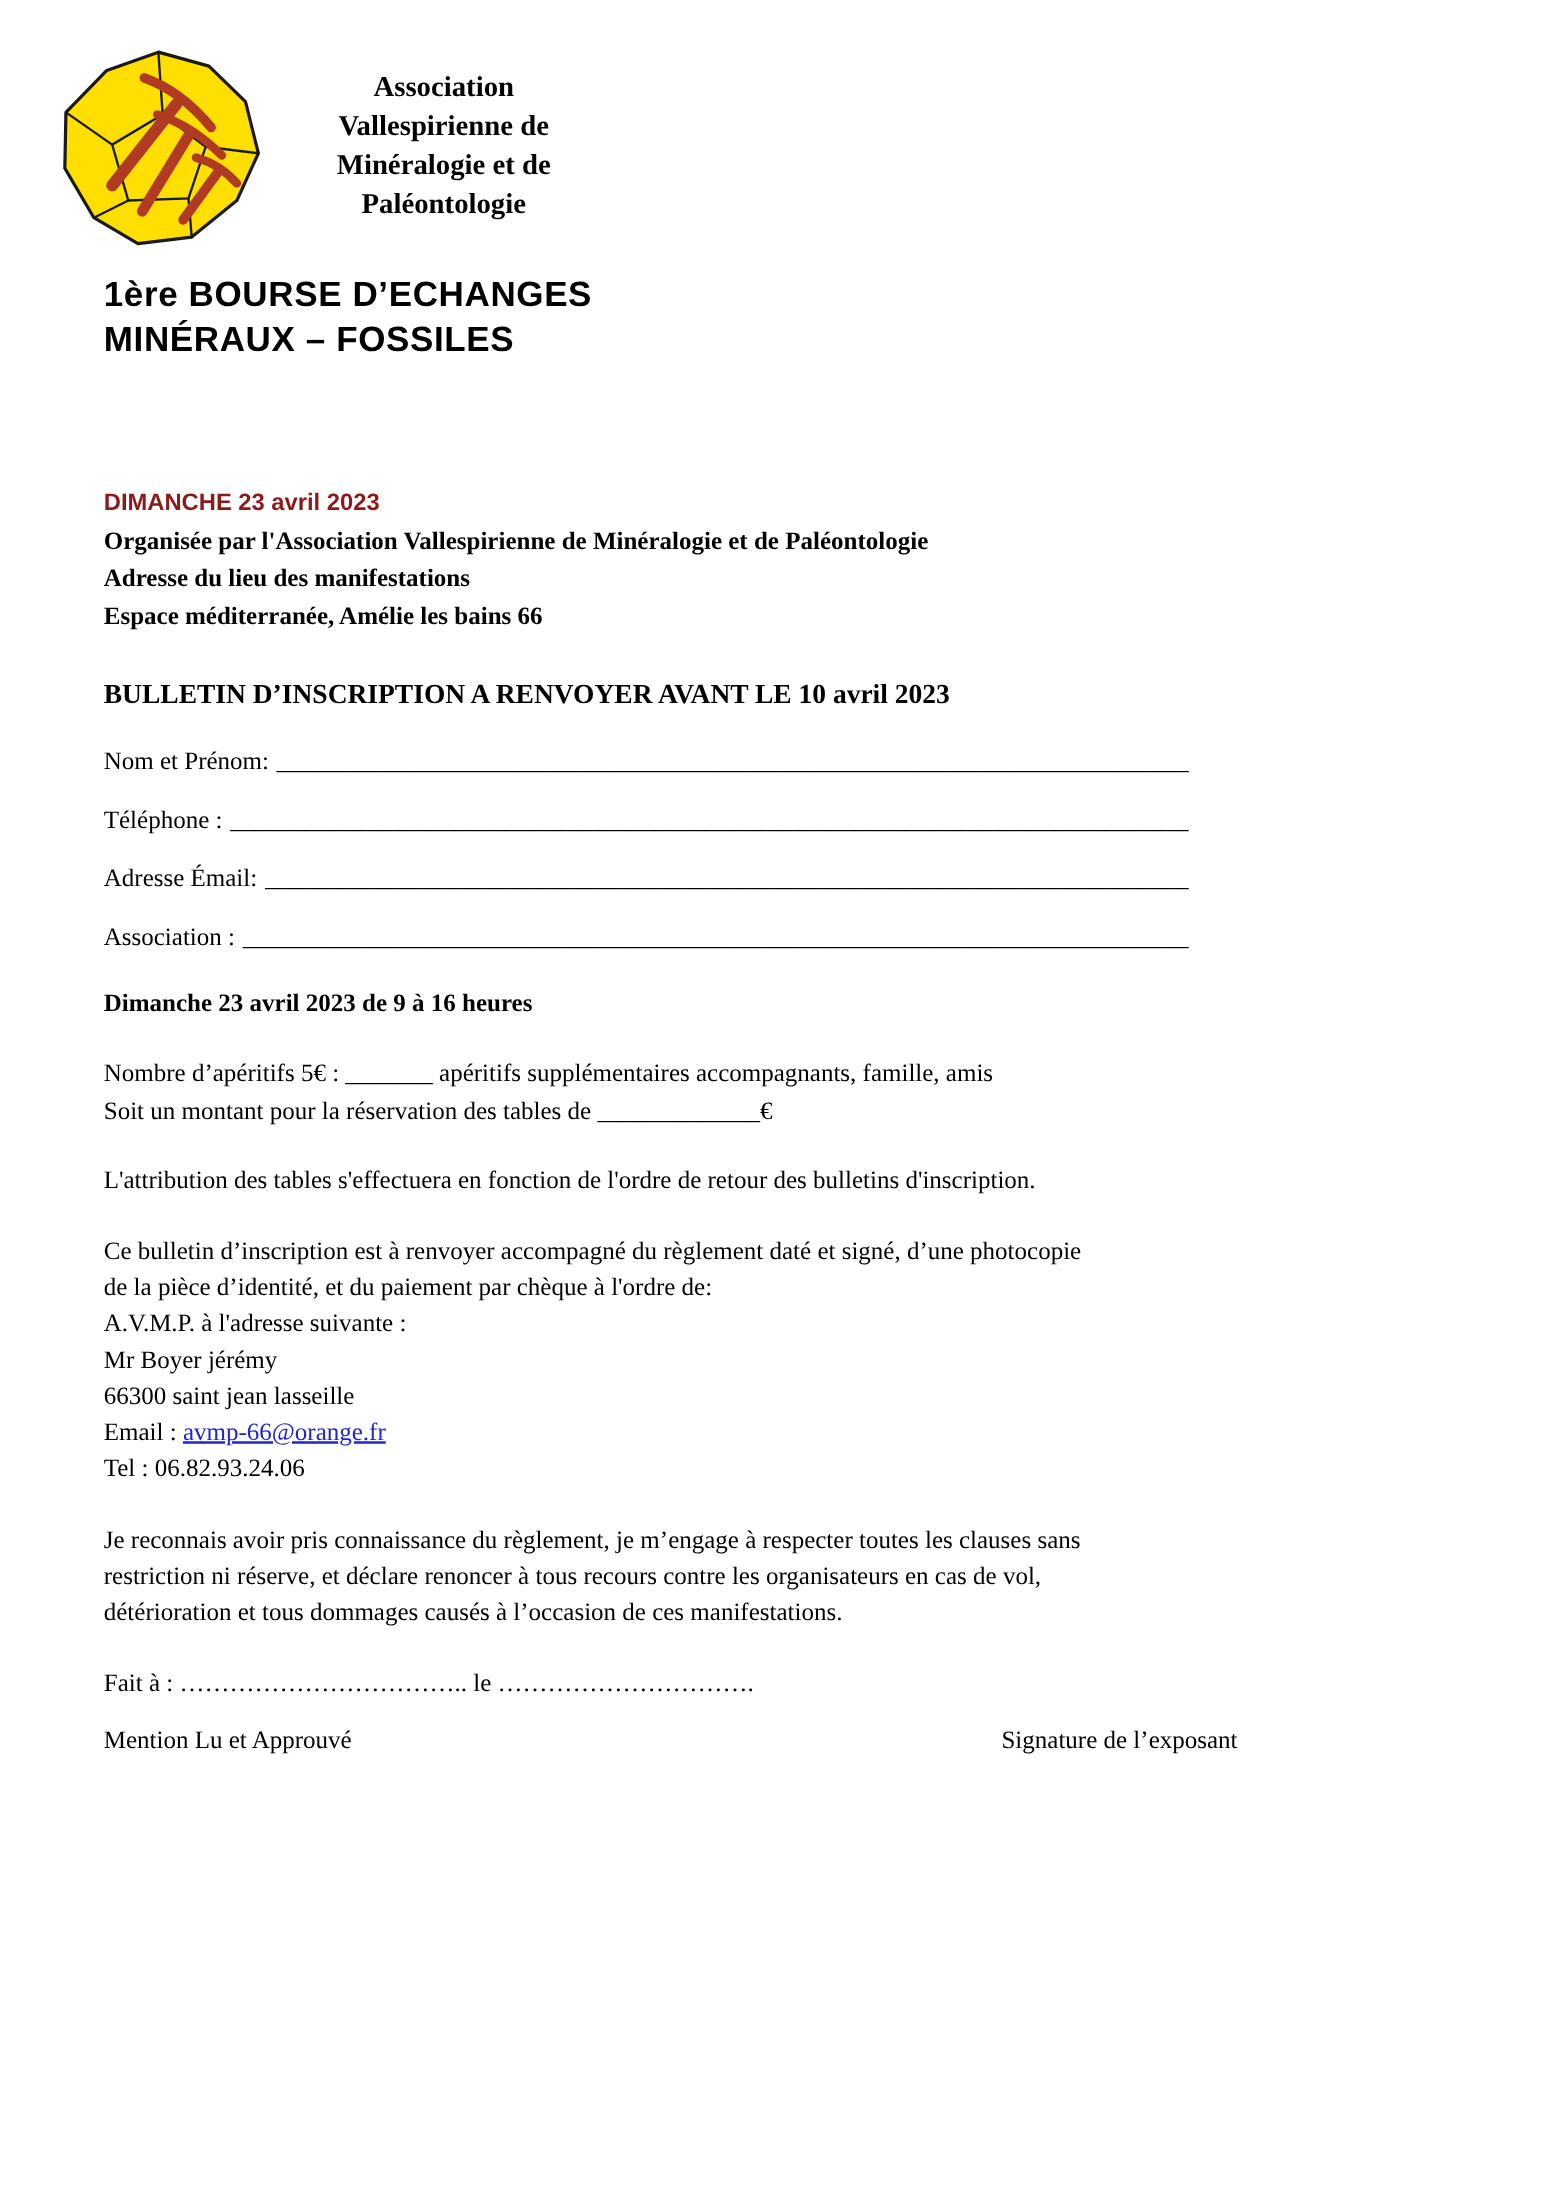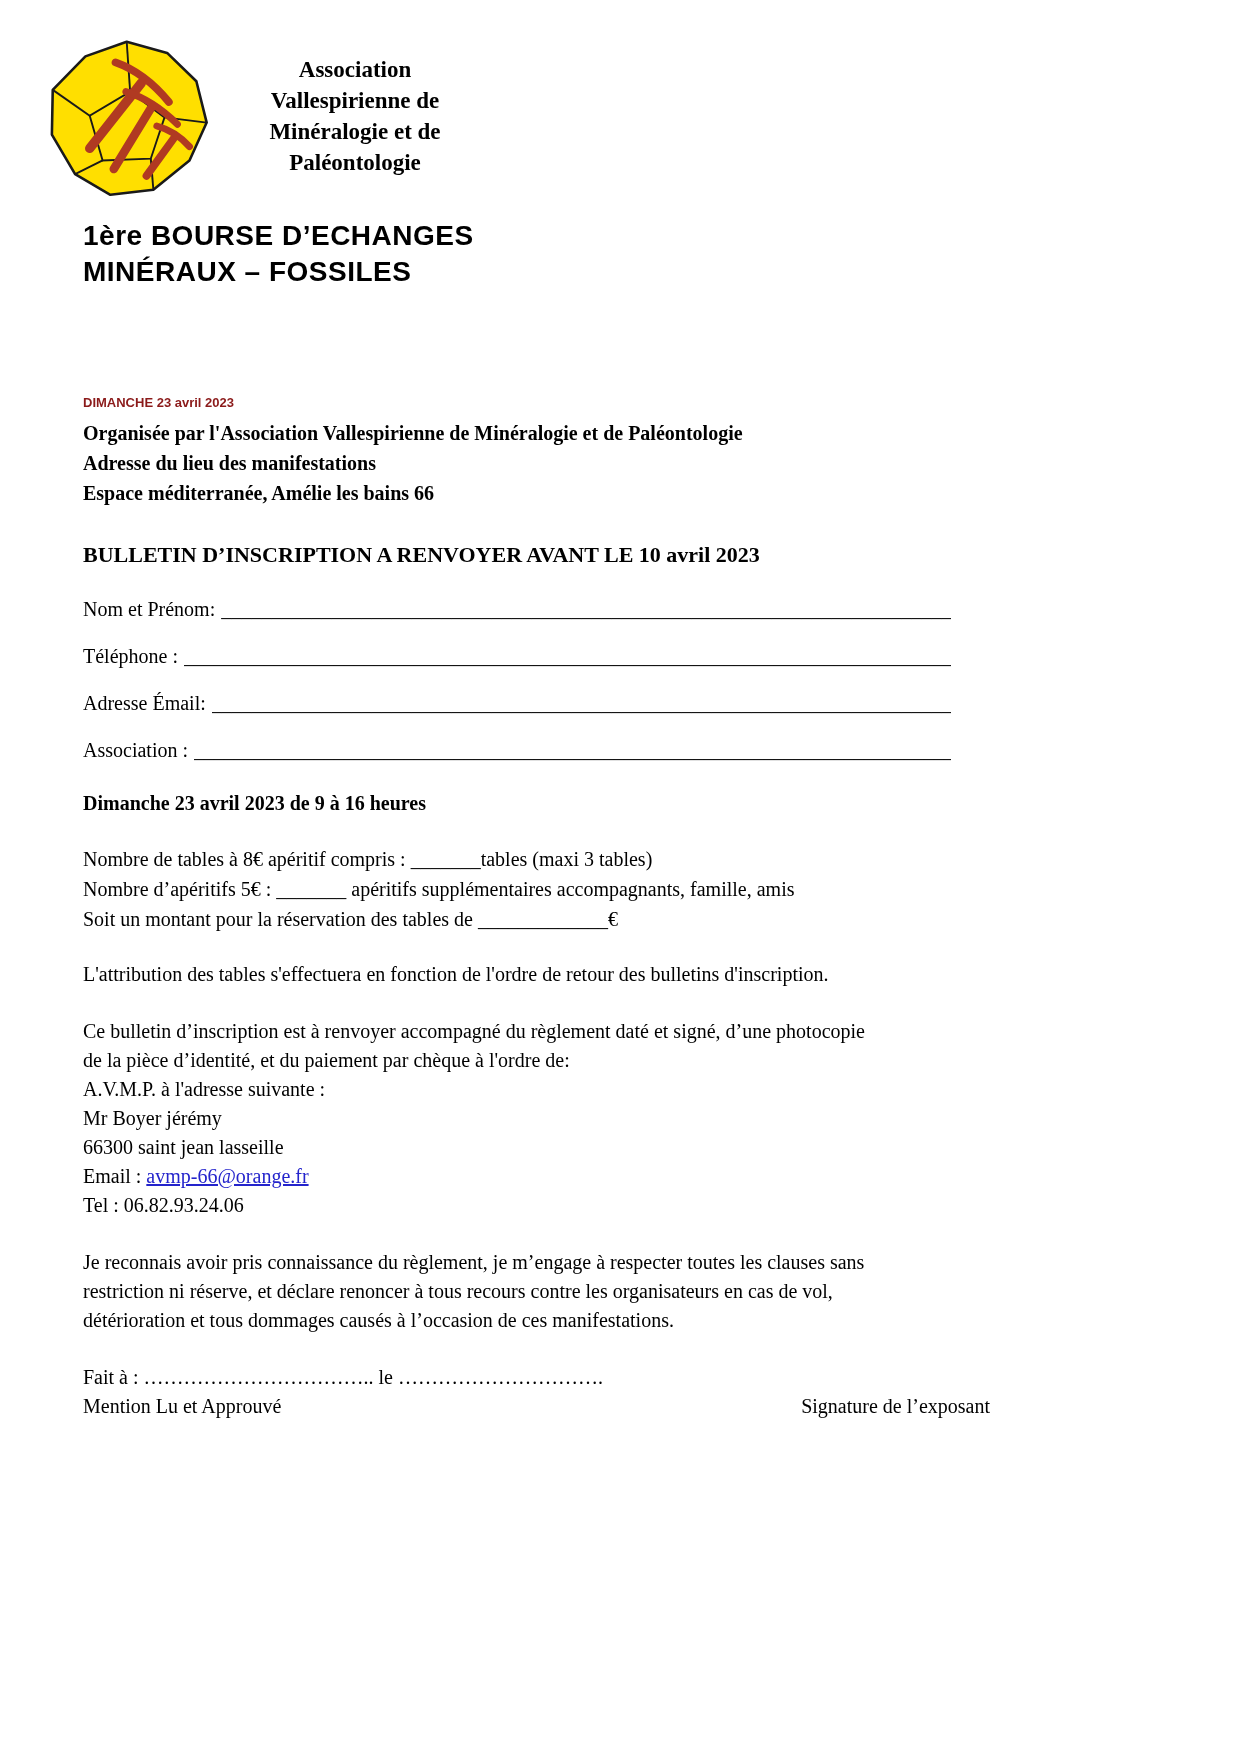--- a/index.html
+++ b/index.html
@@ -23,36 +23,36 @@
   }
   .title{
     width:894px;text-align:left;margin-top:16px;
     font-family:Liberation Sans, sans-serif;
     font-weight:bold;font-size:28px;line-height:36px;letter-spacing:0.5px;
   }
   
   .event-block{margin-top:98px;line-height:30px;font-weight:bold;}
   .event-date{
     font-family:"Liberation Sans", sans-serif;
-    font-size:13px;color:#8B1A1A;
+    font-size:19px;color:#8B1A1A;
   }
   .bulletin-heading{margin-top:32px;line-height:30px;font-weight:bold;font-size:22px;}
   
   .fields{margin-top:24px;}
   .field-row{display:flex;width:868px;line-height:30px;margin-bottom:17px;white-space:nowrap;text-align:center;}
   .field-label{flex:0 0 auto;margin-right:6px;}
   .field-blank{flex:1 1 auto;overflow:hidden;white-space:nowrap;letter-spacing:0;}
   
   .inscription-heading{margin-top:23px;line-height:31px;font-weight:bold;}
   .tables-block{margin-top:25px;line-height:30px;white-space:nowrap;}
   .attribution{margin-top:25px;line-height:30px;}
   .payment-block{margin-top:28px;line-height:29px;}
   .declaration{margin-top:28px;line-height:29px;}
   .fait-line{margin-top:28px;line-height:29px;}
-  .sig-row{display:flex;justify-content:space-between;width:907px;line-height:29px;}
+  .sig-row{display:flex;justify-content:space-between;width:907px;line-height:29px;margin-top:16px;}
   .link{color:#2424CC;text-decoration:underline;cursor:pointer;}
 </style>
 </head>
 <body>
 
 <div class="page">
 
   <div class="header-row">
     <svg class="logo-svg" viewBox="0 0 200 190" aria-hidden="true">
       <polygon points="95,4 142,17 176,50 188,98 168,142 126,176 76,182 35,158 8,112 9,60 47,21" fill="#FFDF00" stroke="#1a1a1a" stroke-width="3" stroke-linejoin="round"></polygon>
@@ -112,21 +112,20 @@
       <span class="field-label">Association :</span>
       <span class="field-blank">_____________________________________________________________________________________</span>
     </div>
   </div>
 
   <div class="inscription-heading">
     <div>Dimanche 23 avril 2023 de 9 à 16 heures</div>
   </div>
 
   <div class="tables-block">
-    <div>Nombre de tables à 8€ apéritif compris : _______tables (maxi 3 tables)</div>
     <div>Nombre d’apéritifs 5€ : _______ apéritifs supplémentaires accompagnants, famille, amis</div>
     <div>Soit un montant pour la réservation des tables de _____________€</div>
   </div>
 
   <div class="attribution">L'attribution des tables s'effectuera en fonction de l'ordre de retour des bulletins d'inscription.</div>
 
   <div class="payment-block">
     <div>Ce bulletin d’inscription est à renvoyer accompagné du règlement daté et signé, d’une photocopie</div>
     <div>de la pièce d’identité, et du paiement par chèque à l'ordre de:</div>
     <div>A.V.M.P. à l'adresse suivante :</div>

